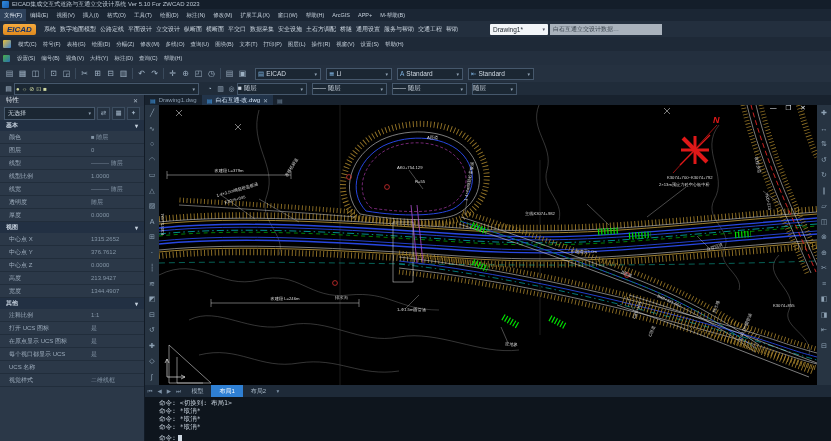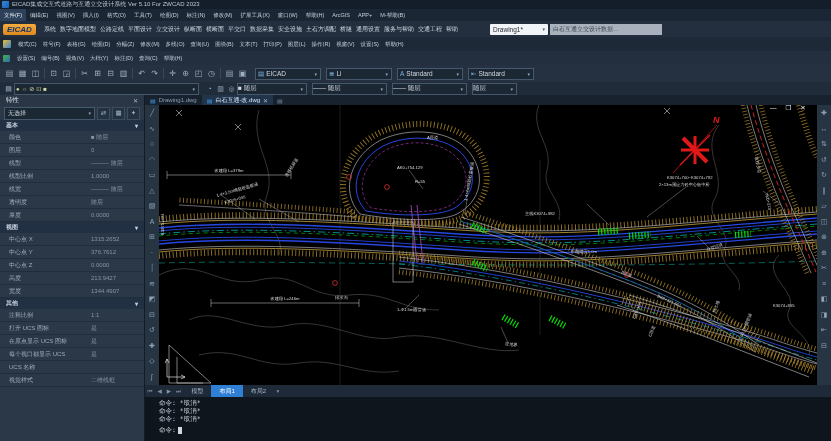--- a/index.html
+++ b/index.html
@@ -591,20 +591,21 @@
     <span class="ltab">模型</span>
     <span class="ltab active">布局1</span>
     <span class="ltab">布局2</span>
     <span class="lnav">▾</span>
   </div>
 <div id="cmdstrip" class="abs">
     <span>≫</span>
   </div>
 <div id="cmd" class="abs">
   <div id="cmd-history">
+      <div class="cline">命令: &lt;切换到: 布局1&gt;</div>
       <div class="cline">命令: *取消*</div>
       <div class="cline">命令: *取消*</div>
       <div class="cline">命令: *取消*</div>
     </div>
   <div id="cmd-prompt">
     <span>命令:</span>
     <span class="caret"></span>
   </div>
 </div>
 

